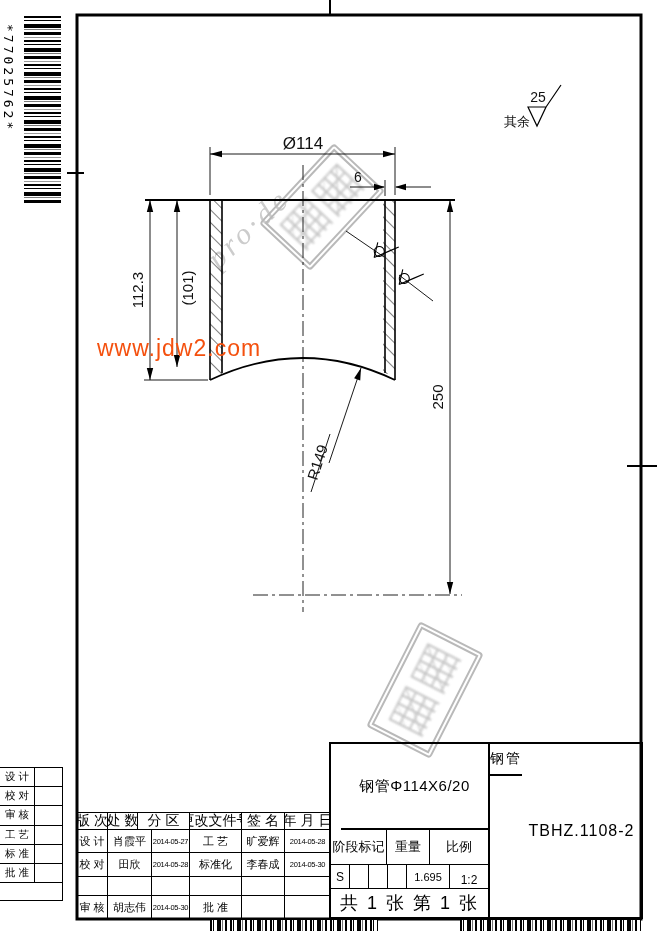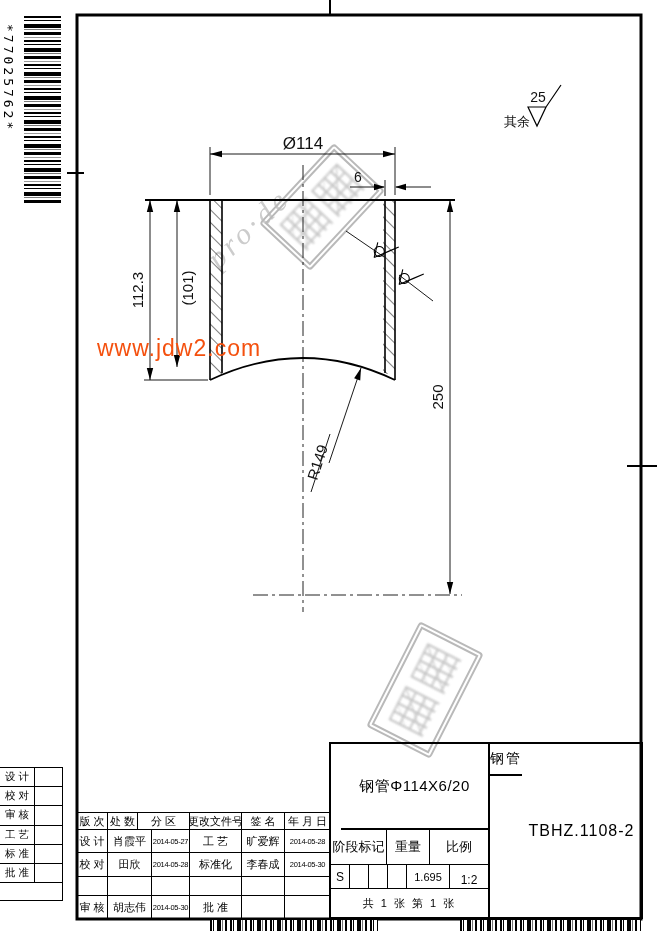--- a/index.html
+++ b/index.html
@@ -58,35 +58,35 @@
   .h-weight{width:43px;border-right:1.5px solid #000;}
   .h-scale{flex:1;}
   .srow{height:24px;border-bottom:1.5px solid #000;display:flex;font-size:12px;}
   .srow>div{display:flex;align-items:center;justify-content:center;}
   .s1{width:19px;border-right:1px solid #000;}
   .s2{width:19px;border-right:1px solid #000;}
   .s3{width:19px;border-right:1px solid #000;}
   .s4{width:19px;border-right:1.5px solid #000;}
   .s-w{width:43px;border-right:1.5px solid #000;font-size:11px;}
   .s-sc{flex:1;margin-top:6px;}
-  .sheets{flex:1;font-size:11px;letter-spacing:2px;}
+  .sheets{flex:1;font-size:18px;letter-spacing:2px;}
   .rTop{height:54px;border-bottom:2px solid #000;}
   .rName{height:32px;border-bottom:2px solid #000;font-size:14px;letter-spacing:2px;}
   .rNo{height:46px;border-bottom:2px solid #000;font-size:20px;letter-spacing:3px;}
   .rCode{flex:1;font-size:16px;letter-spacing:1px;}
 
   
   .tbB{position:absolute;left:77px;top:812px;width:253px;height:106px;border-top:1.5px solid #000;
        z-index:4;display:flex;flex-direction:column;}
   .tbB .row{display:flex;border-bottom:1.5px solid #000;}
   .tbB .row:last-child{border-bottom:none;}
   .tbB .c{display:flex;align-items:center;justify-content:center;border-right:1.5px solid #000;
           overflow:hidden;white-space:nowrap;}
   .tbB .c:last-child{border-right:none;}
-  .rhead{height:17px;font-size:11px;text-align:center;}
+  .rhead{height:17px;font-size:14px;text-align:center;}
   .rdata{font-size:11px;}
   .date{font-size:7.5px;letter-spacing:-.3px;}
   .name{font-size:11px;}
   .hw1{width:31px;}.hw2{width:30px;}.hw3{width:52px;}.hw4{width:52px;}.hw5{width:43px;}.hw6{flex:1;}
   .dw1{width:31px;}.dw2{width:44px;}.dw3{width:38px;}.dw4{width:52px;}.dw5{width:43px;}.dw6{flex:1;}
 
   
   .tbC{position:absolute;left:0;top:767px;width:63px;height:134px;border-top:1.5px solid #000;
        border-right:1.5px solid #000;z-index:4;display:flex;flex-direction:column;}
   .tbC .row{display:flex;height:19.2px;border-bottom:1.5px solid #000;}

